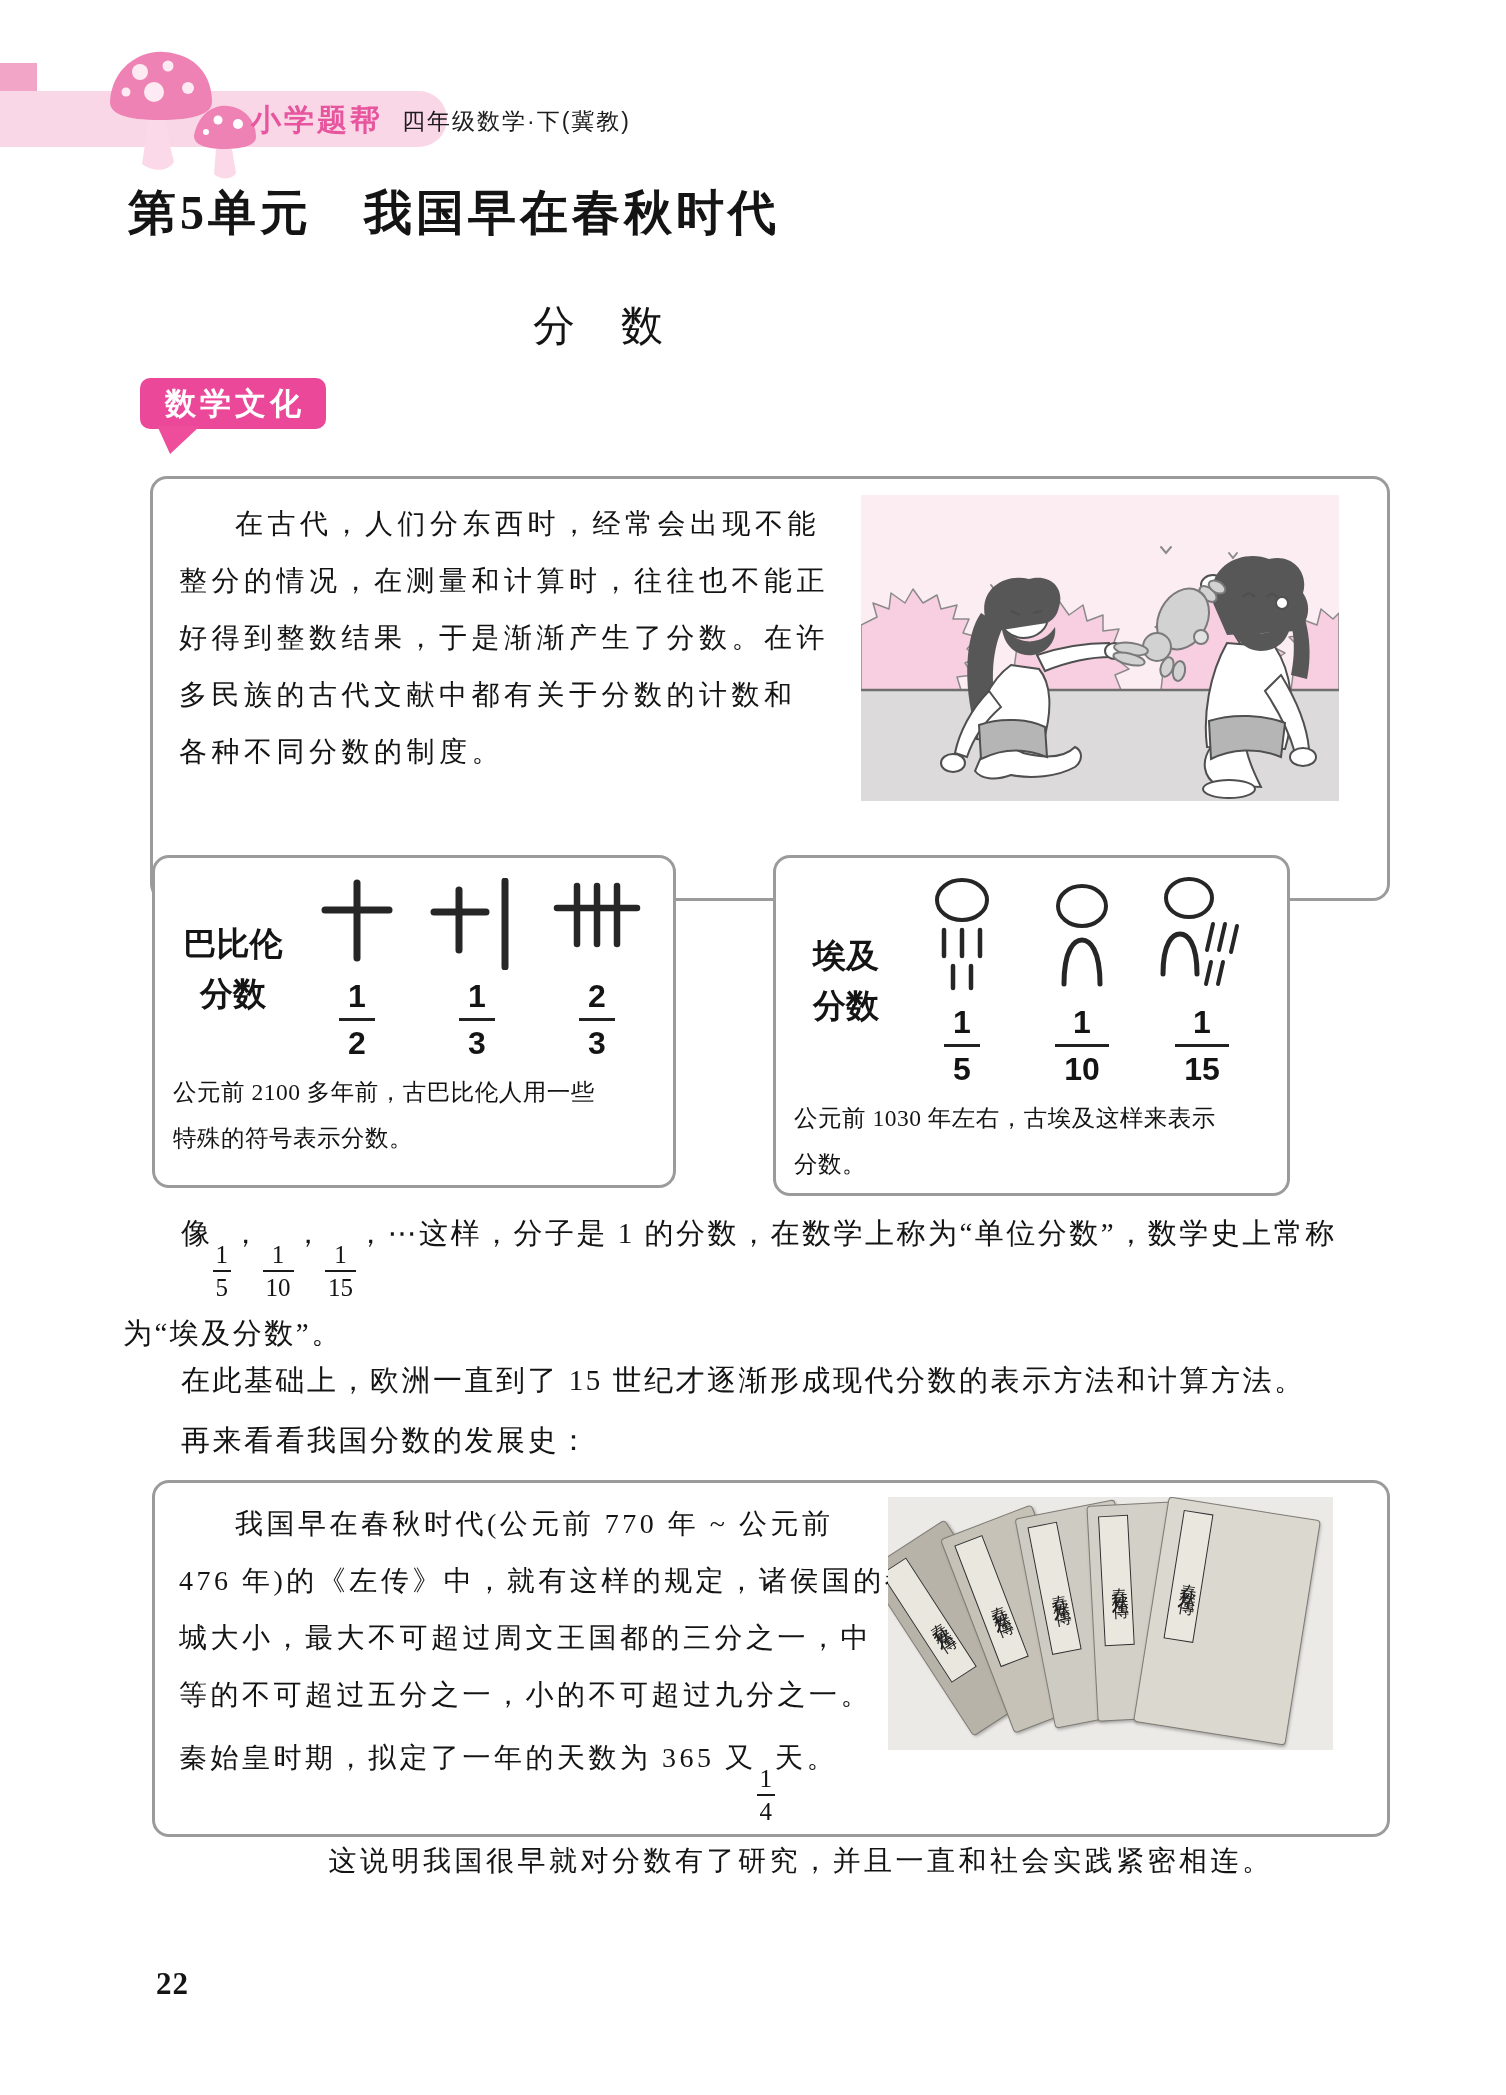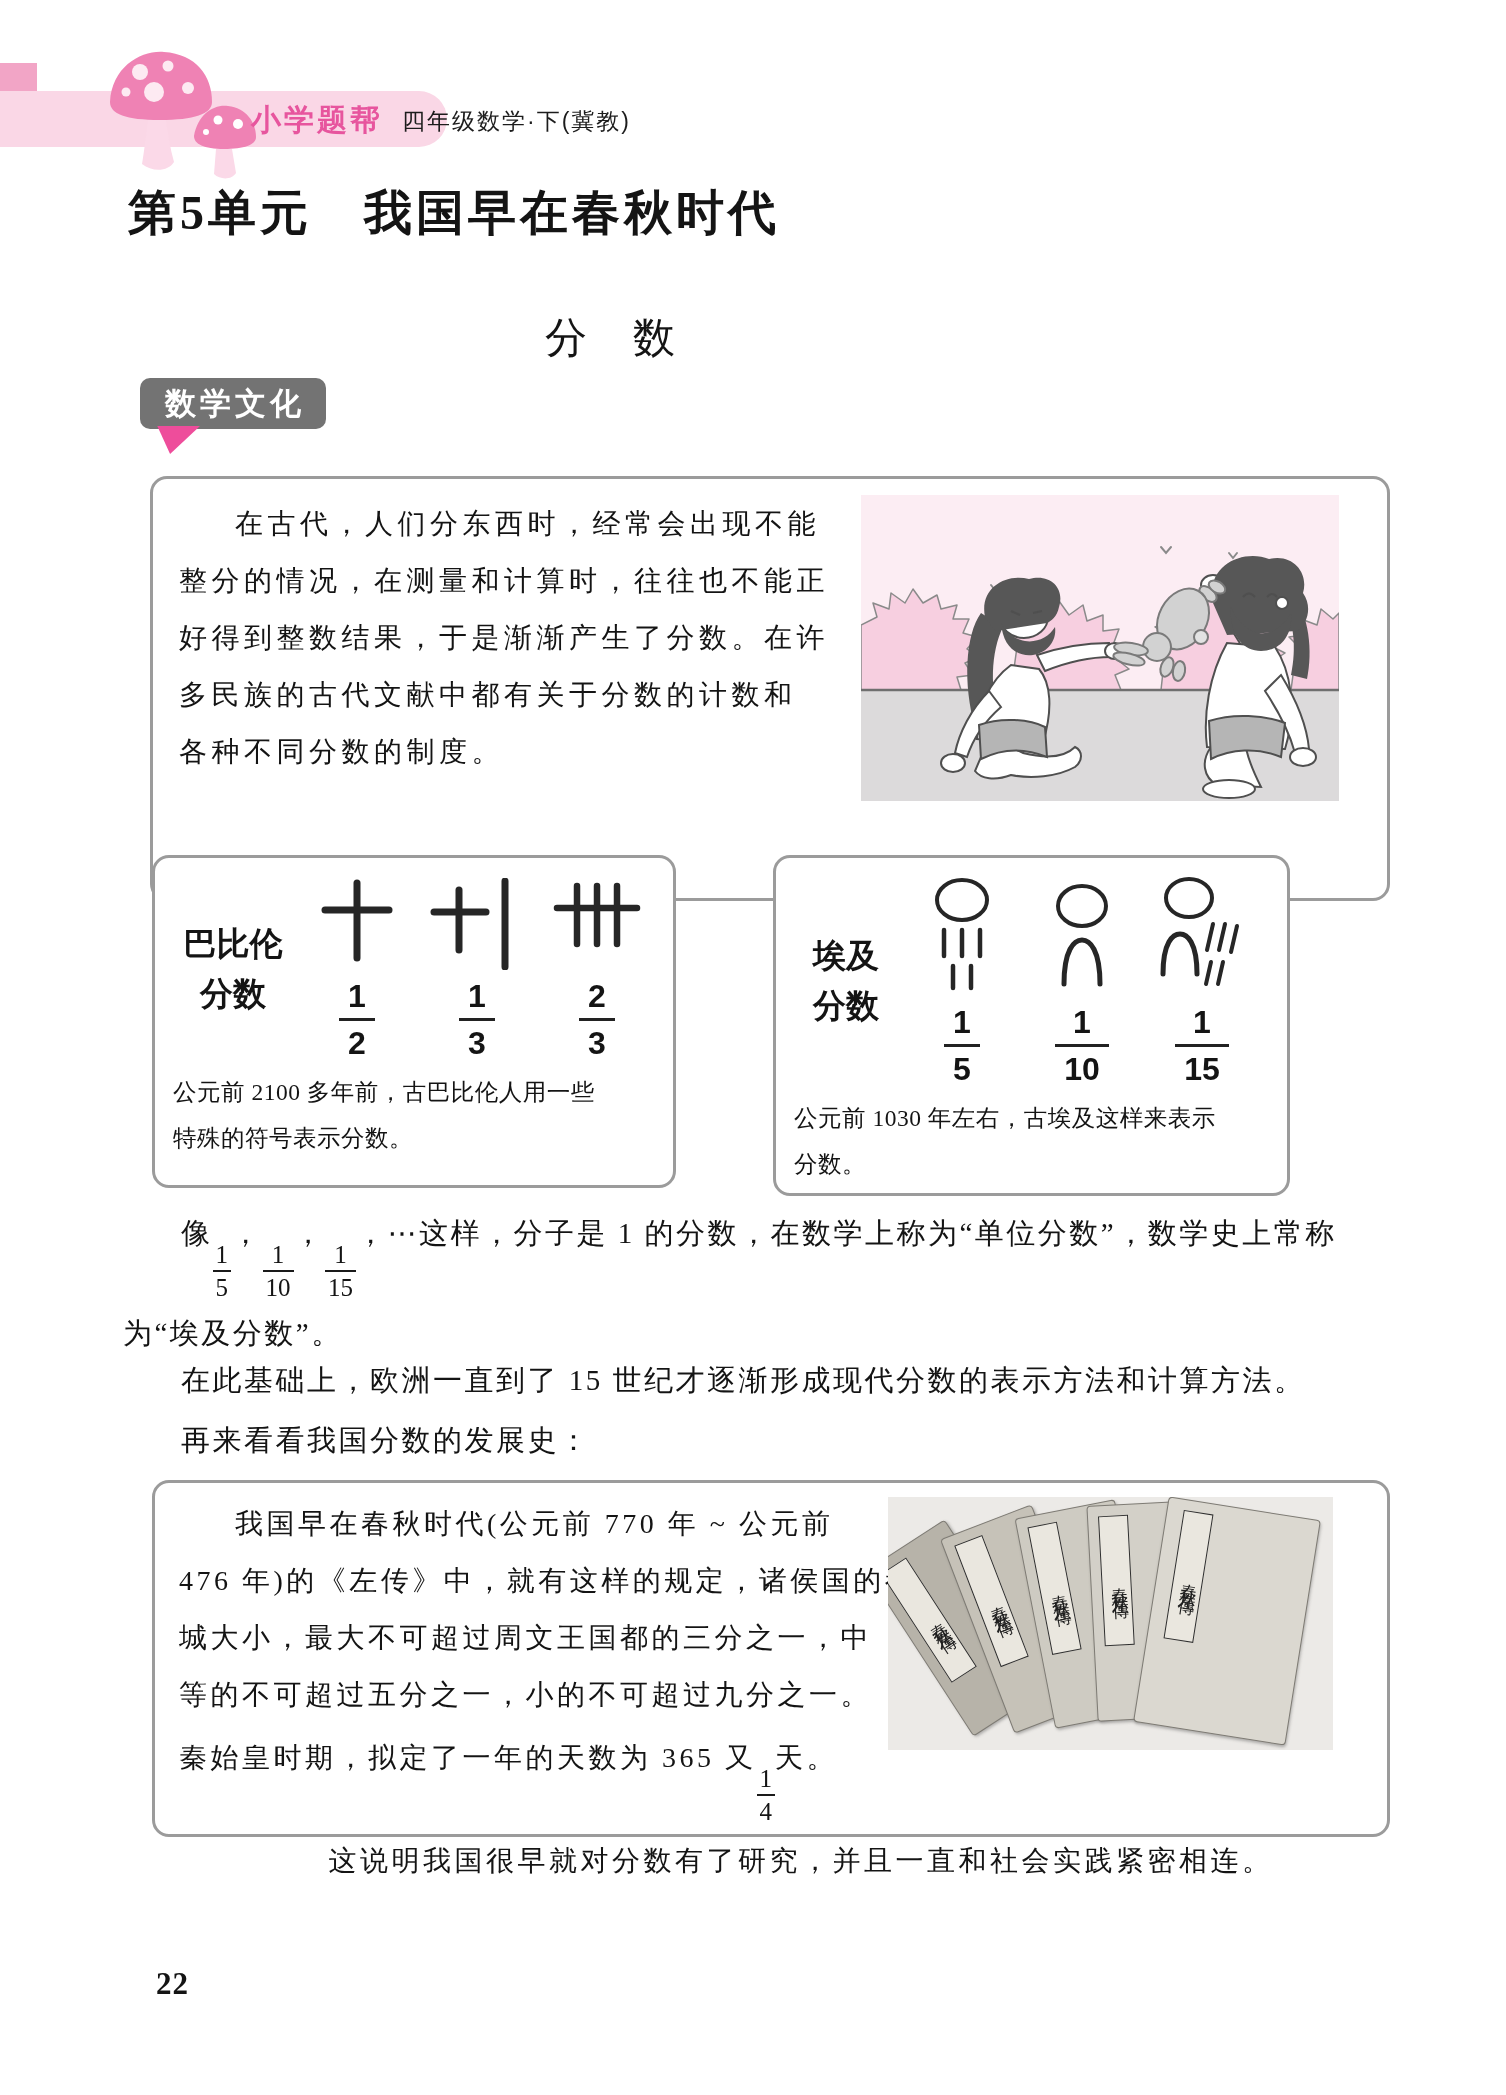--- a/index.html
+++ b/index.html
@@ -14,21 +14,21 @@
   .brand{position:absolute;left:251px;top:100px;font-family:"Liberation Sans","DejaVu Sans",sans-serif;
          font-weight:bold;font-size:30px;color:#e7559e;letter-spacing:3px;white-space:nowrap;}
   .edition{position:absolute;left:402px;top:106px;font-family:"Liberation Sans","DejaVu Sans",sans-serif;
          font-weight:500;font-size:23px;color:#1c1c1c;letter-spacing:2px;white-space:nowrap;}
 
   .unit-title{position:absolute;left:128px;top:181px;font-weight:900;font-size:48px;
          letter-spacing:4px;white-space:nowrap;}
   .section-title{position:absolute;left:533px;top:298px;font-size:42px;font-weight:500;
          letter-spacing:2px;white-space:nowrap;}
 
-  .badge{position:absolute;left:140px;top:378px;width:186px;height:51px;background:#737373;
+  .badge{position:absolute;left:140px;top:378px;width:186px;height:51px;background:#ec4899;
          border-radius:10px;color:#fff;display:flex;align-items:center;justify-content:center;
          font-family:Liberation Serif, serif;font-weight:bold;font-size:31px;
          letter-spacing:4px;text-indent:4px;}
   .badge-tail{position:absolute;left:156px;top:426px;width:44px;height:28px;background:#ee4d9b;
          clip-path:polygon(3% 0,100% 0,32% 100%);}
 
   
   .gbox{position:absolute;border:3px solid #9b9b9b;border-radius:17px;background:#fff;box-sizing:border-box;}
 
   
@@ -106,21 +106,21 @@
     <path d="M118,109 L116,134 C122,140 134,140 138,133 L134,109 Z" fill="#fbd9e8"></path>
     <path d="M96,96 C100,74 116,64 130,66 C148,68 158,82 158,97 C158,105 146,109 126,109 C106,109 96,104 96,96 Z" fill="#ef82b4"></path>
     <circle cx="120" cy="80" r="4.5" fill="#ffffff"></circle>
       <circle cx="140" cy="84" r="5" fill="#ffffff"></circle>
     <circle cx="108" cy="92" r="3" fill="#ffffff"></circle>
   </svg>
   <div class="brand">小学题帮</div>
   <div class="edition">四年级数学·下(冀教)</div>
 
   <h1 class="unit-title" style="margin:0;">第5单元　我国早在春秋时代</h1>
-  <h2 class="section-title" style="margin:12px;">分　数</h2>
+  <h2 class="section-title" style="margin:0;">分　数</h2>
 
   <div class="badge">数学文化</div>
   <div class="badge-tail"></div>
 
   <div class="gbox box-intro">
     <svg class="illus" viewBox="0 0 478 306">
       <rect width="478" height="306" fill="#fcedf3"></rect>
       <g fill="#f7cfe0" stroke="#8a8a8a" stroke-width="1.5" stroke-linejoin="round">
         <path d="M0,195 L0,130 L16,122 L12,108 L28,114 L30,98 L44,108 L52,94 L62,108 L76,100 L80,114 L96,110 L92,124 L108,124 L102,138 L116,142 L106,154 L118,162 L104,168 L112,180 L96,182 L100,195 Z"></path>
         <path d="M150,195 L156,152 L146,142 L162,140 L158,124 L174,130 L176,112 L190,122 L198,106 L208,120 L222,110 L226,126 L242,120 L242,136 L258,134 L252,150 L266,154 L258,166 L268,174 L254,180 L260,195 Z"></path>

